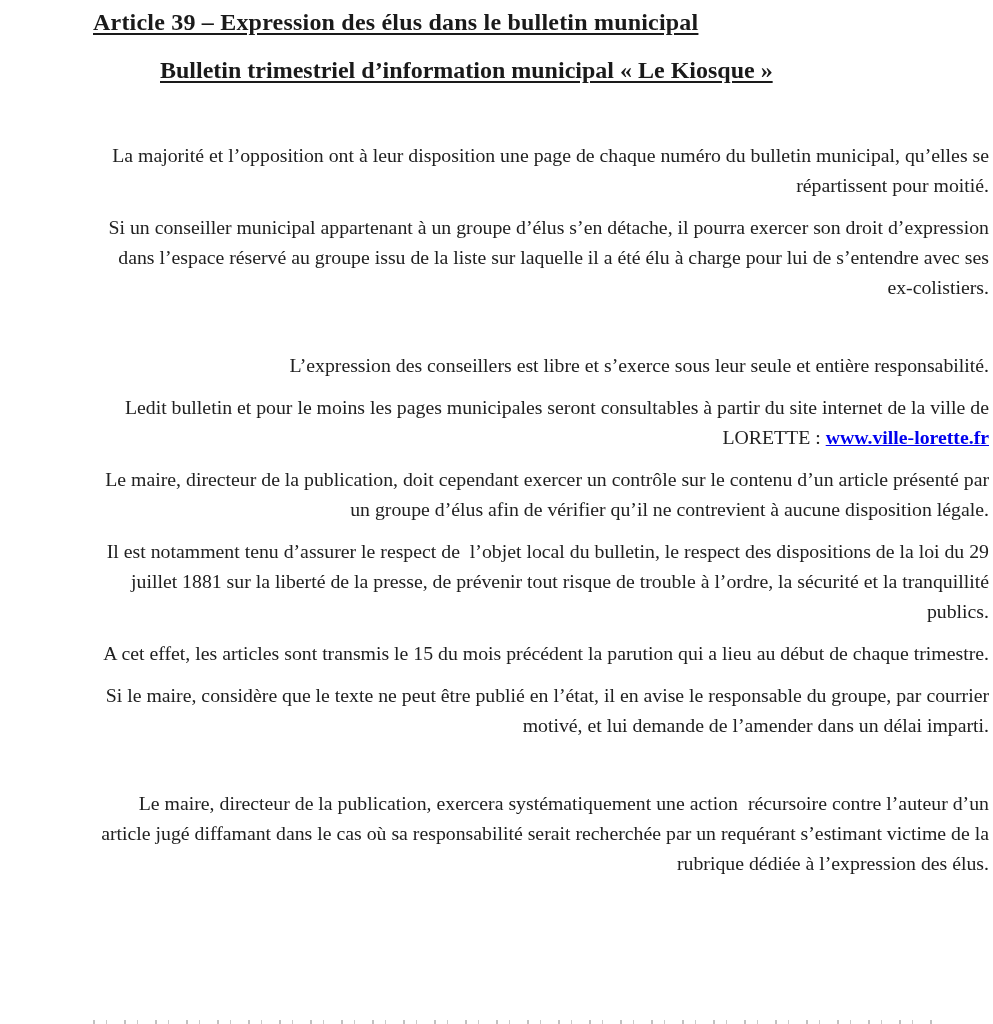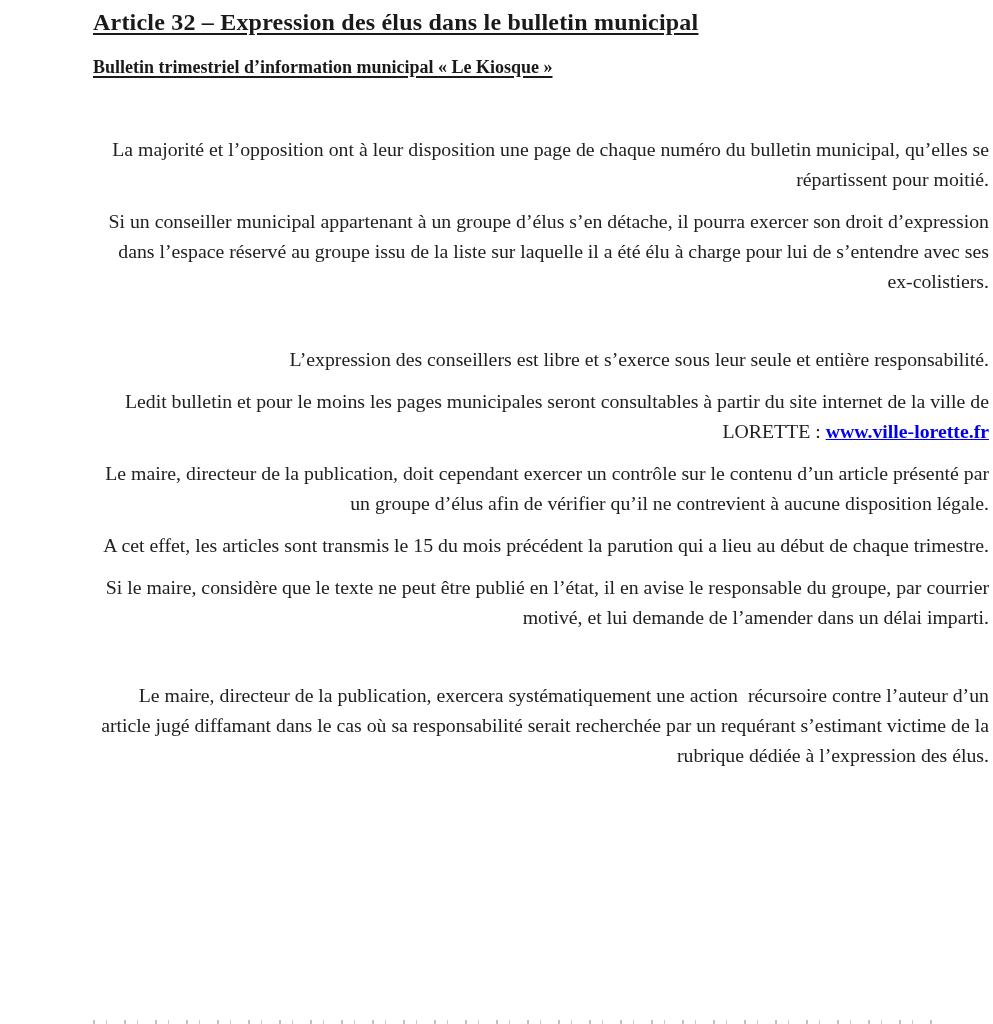--- a/index.html
+++ b/index.html
@@ -22,26 +22,27 @@
     font-weight: bold;
     color: #1a1a1a;
     text-decoration: underline;
     text-decoration-thickness: 2px;
     text-underline-offset: 3px;
     letter-spacing: 0.2px;
     margin-bottom: 21px;
     white-space: pre-wrap;
   }
   .doc-subtitle {
-    font-size: 18px;
+    font-size: 24px;
     font-weight: bold;
     color: #1a1a1a;
     text-decoration: underline;
     text-decoration-thickness: 1.5px;
     text-underline-offset: 3px;
+    margin-left: 67px;
     margin-bottom: 56px;
     white-space: pre-wrap;
   }
   .para {
     font-size: 19.8px;
     line-height: 30px;
     color: #212121;
     margin-bottom: 12px;
     white-space: pre-wrap;
     text-align: right;
@@ -68,36 +69,37 @@
       #888 13px, #888 14px,
       transparent 14px, transparent 31px
     );
   }
 </style>
 </head>
 <body>
 
 <div class="page">
 
-  <h1 class="doc-title">Article 32 – Expression des élus dans le bulletin municipal</h1>
+  <h1 class="doc-title">Article 39 – Expression des élus dans le bulletin municipal</h1>
 
   <h2 class="doc-subtitle">Bulletin trimestriel d’information municipal « Le Kiosque »</h2>
 
   <p class="para">La majorité et l’opposition ont à leur disposition une page de chaque numéro du bulletin municipal, qu’elles se répartissent pour moitié.</p>
 
   <p class="para">Si un conseiller municipal appartenant à un groupe d’élus s’en détache, il pourra exercer son droit d’expression dans l’espace réservé au groupe issu de la liste sur laquelle il a été élu à charge pour lui de s’entendre avec ses ex-colistiers.</p>
 
   <div class="empty-line"></div>
 
   <p class="para">L’expression des conseillers est libre et s’exerce sous leur seule et entière responsabilité.</p>
 
   <p class="para"><span>Ledit bulletin et pour le moins les pages municipales seront consultables à partir du site internet de la ville de LORETTE : </span><a class="doc-link" href="#" style="color: rgb(0, 0, 238);">www.ville-lorette.fr</a></p>
 
   <p class="para">Le maire, directeur de la publication, doit cependant exercer un contrôle sur le contenu d’un article présenté par un groupe d’élus afin de vérifier qu’il ne contrevient à aucune disposition légale.</p>
 
+  <p class="para">Il est notamment tenu d’assurer le respect de  l’objet local du bulletin, le respect des dispositions de la loi du 29 juillet 1881 sur la liberté de la presse, de prévenir tout risque de trouble à l’ordre, la sécurité et la tranquillité publics.</p>
 
   <p class="para">A cet effet, les articles sont transmis le 15 du mois précédent la parution qui a lieu au début de chaque trimestre.</p>
 
   <p class="para">Si le maire, considère que le texte ne peut être publié en l’état, il en avise le responsable du groupe, par courrier motivé, et lui demande de l’amender dans un délai imparti.</p>
 
 
   <div class="empty-line"></div>
 
   <p class="para">Le maire, directeur de la publication, exercera systématiquement une action  récursoire contre l’auteur d’un article jugé diffamant dans le cas où sa responsabilité serait recherchée par un requérant s’estimant victime de la rubrique dédiée à l’expression des élus.</p>
 

